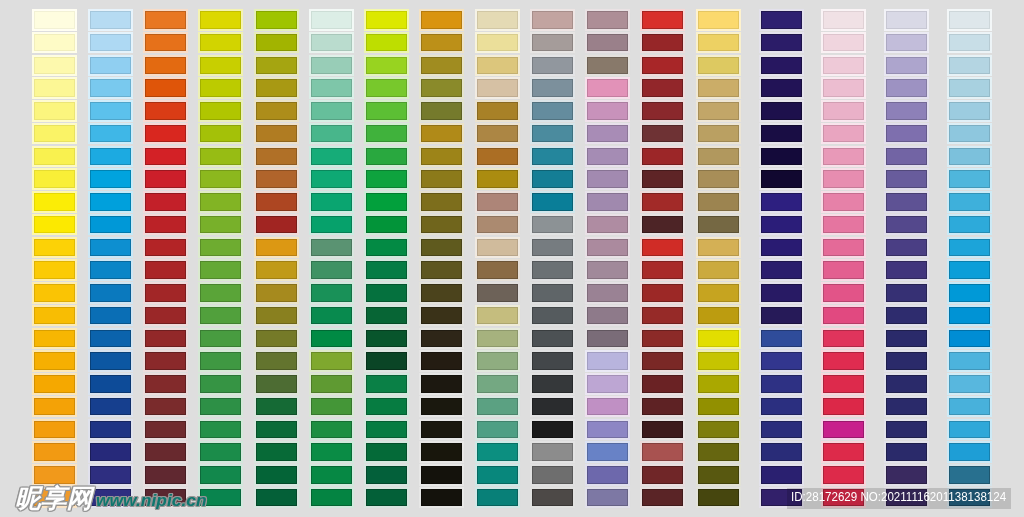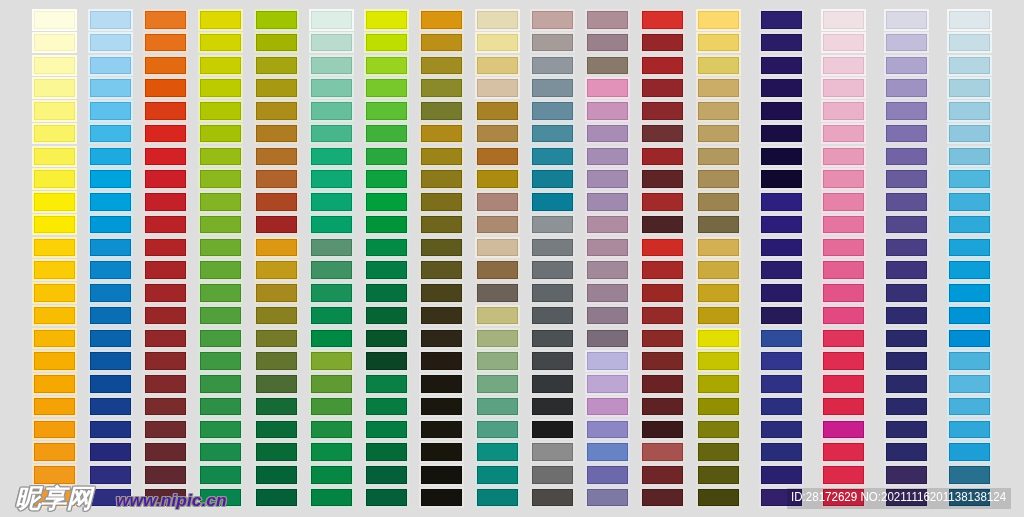--- a/index.html
+++ b/index.html
@@ -6,22 +6,22 @@
   html,body{margin:0;padding:0;}
   body{width:1024px;height:517px;overflow:hidden;background:#dedede;
        font-family:"Liberation Sans",sans-serif;}
   #stage{position:relative;width:1024px;height:517px;background:#dedede;overflow:hidden;}
   .swatch{position:absolute;box-sizing:border-box;border-style:solid;border-width:1px;}
   #watermark{position:absolute;left:15px;top:486px;height:22px;display:flex;align-items:baseline;}
   #wm-logo{font-family:"DejaVu Sans",sans-serif;font-weight:bold;font-style:italic;font-size:25.7px;
            color:#fff;letter-spacing:0px;line-height:22px;position:relative;top:1px;
            text-shadow:1px 1px 0 #959595,-1px 1px 0 #959595,1px -1px 0 #959595,-1px -1px 0 #959595,
                        0 1.4px 0 #959595,0 -1.4px 0 #959595,1.4px 0 0 #959595,-1.4px 0 0 #959595;}
-  #wm-url{font-family:"Liberation Sans",sans-serif;font-weight:bold;font-style:italic;font-size:17.4px;color:#4c1d95;
-          margin-left:24px;line-height:22px;
+  #wm-url{font-family:"Liberation Sans",sans-serif;font-weight:bold;font-style:italic;font-size:17.4px;color:#0f766e;
+          margin-left:4px;line-height:22px;
           text-shadow:1px 1px 0 #959595,-1px 1px 0 #959595,1px -1px 0 #959595,-1px -1px 0 #959595,
                       0 1.4px 0 #959595,0 -1.4px 0 #959595,1.4px 0 0 #959595,-1.4px 0 0 #959595;}
   #idbar{position:absolute;left:787px;top:488px;width:224px;height:21px;background:rgba(0,0,0,0.145);}
   #idtext{position:absolute;left:790.5px;top:489.5px;height:15px;line-height:15px;
           color:#fff;font-size:12.6px;font-family:"Liberation Sans",sans-serif;white-space:nowrap;
           transform:scaleX(0.918);transform-origin:left top;}
 </style>
 </head>
 <body>
 

